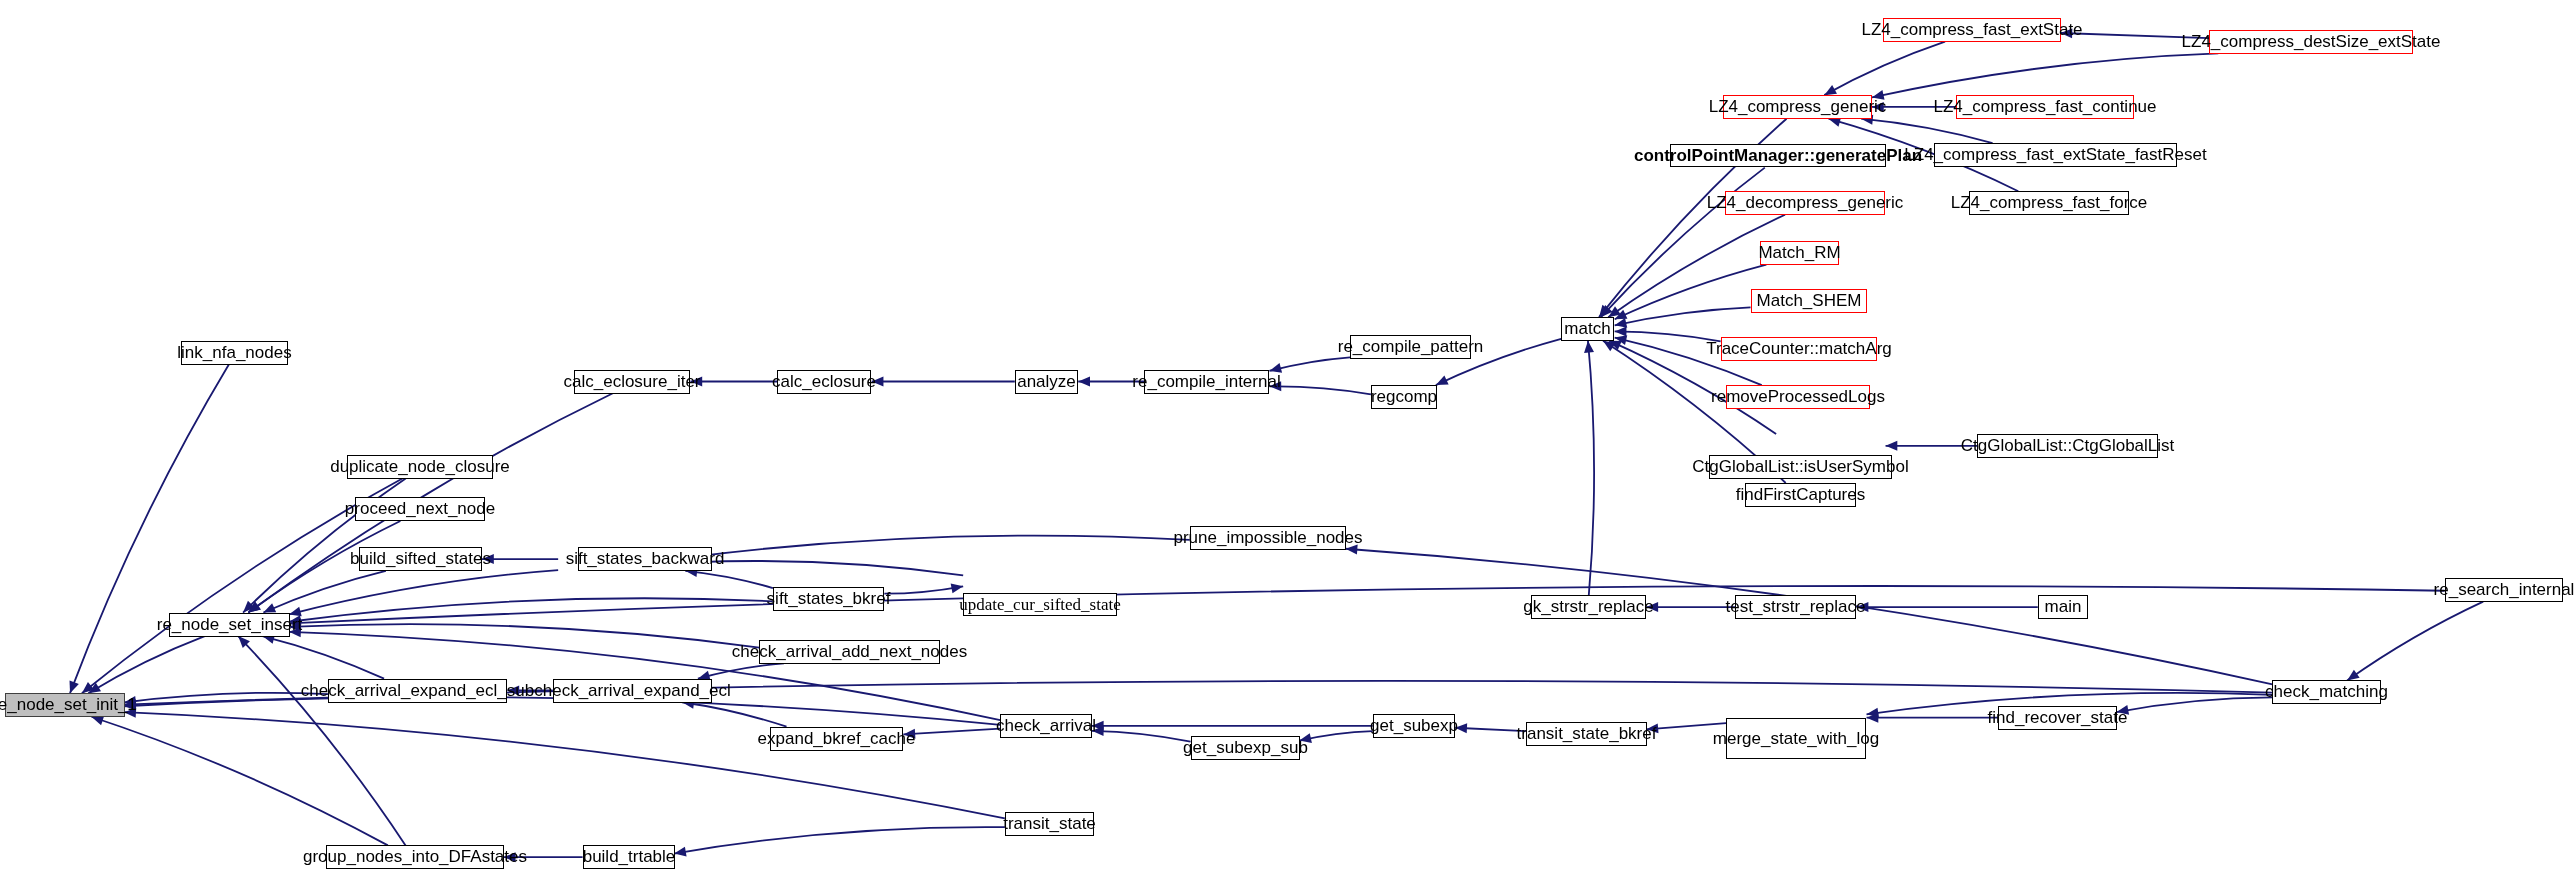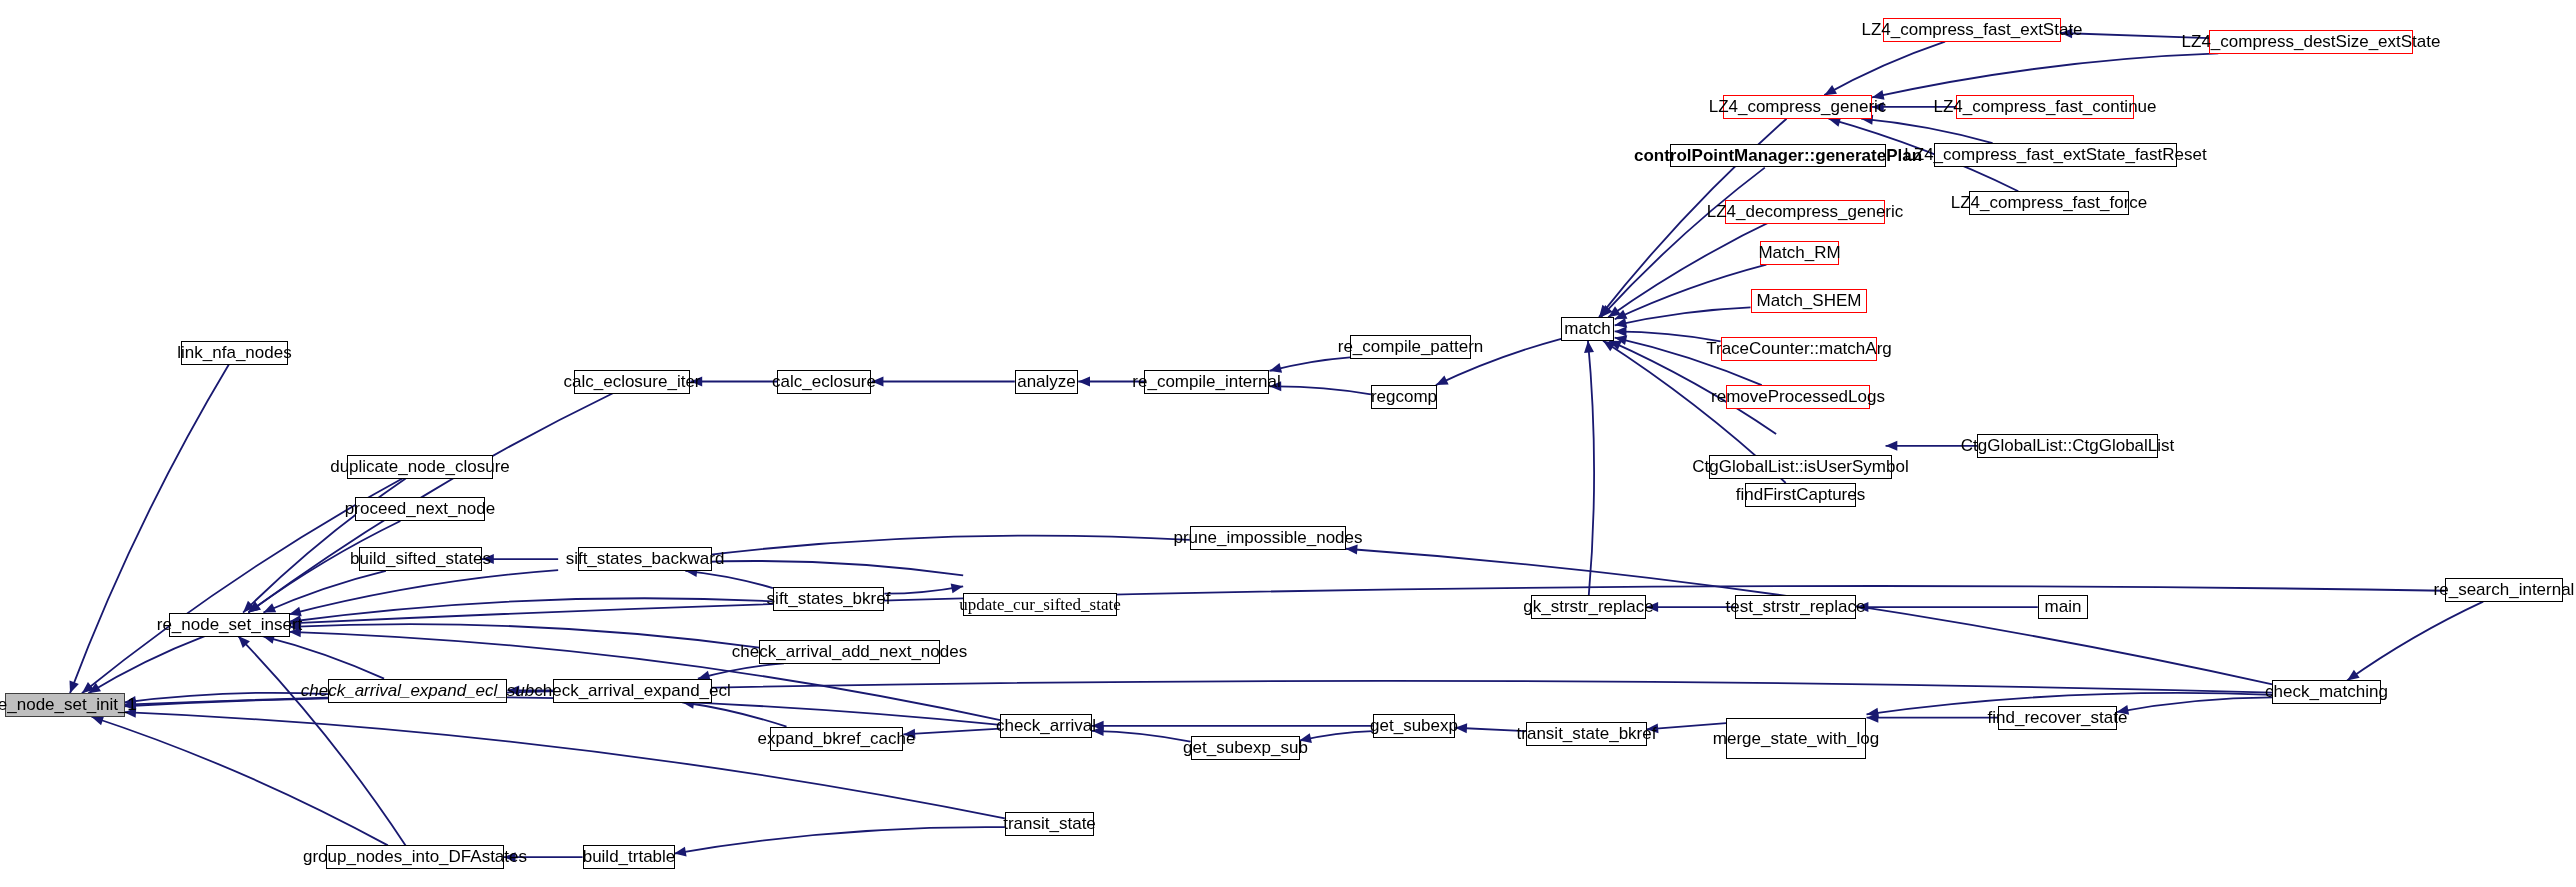--- a/index.html
+++ b/index.html
@@ -206,21 +206,21 @@
     </div>
     <div class="node-box" style="left: 347px; top: 455px; width: 146px; height: 23.6px;">
       <span class="node-label">duplicate_node_closure</span>
     </div>
     <div class="node-box" style="left: 355px; top: 497px; width: 130px; height: 23.6px;">
       <span class="node-label">proceed_next_node</span>
     </div>
     <div class="node-box" style="left: 359px; top: 547px; width: 123px; height: 23.6px;">
       <span class="node-label">build_sifted_states</span>
     </div>
-    <div class="node-box" style="left: 328px; top: 679px; width: 179px; height: 23.6px; font-style: italic;">
+    <div class="node-box" style="left: 328px; top: 679px; width: 179px; height: 23.6px;">
       <span class="node-label">check_arrival_expand_ecl_sub</span>
     </div>
     <div class="node-box" style="left: 326px; top: 845px; width: 178px; height: 23.6px;">
       <span class="node-label">group_nodes_into_DFAstates</span>
     </div>
     <div class="node-box" style="left: 574px; top: 370px; width: 116px; height: 23.6px;">
       <span class="node-label">calc_eclosure_iter</span>
     </div>
     <div class="node-box" style="left: 558px; top: 547px; width: 134px; height: 23.6px; margin-left: 20px;">
       <span class="node-label">sift_states_backward</span>
@@ -296,21 +296,21 @@
     </div>
     <div class="node-box red" style="left: 1726px; top: 385px; width: 144px; height: 23.6px;">
       <span class="node-label">removeProcessedLogs</span>
     </div>
     <div class="node-box" style="left: 1709px; top: 434px; width: 183px; height: 23.6px; margin-top: 21px;">
       <span class="node-label">CtgGlobalList::isUserSymbol</span>
     </div>
     <div class="node-box" style="left: 1745px; top: 483px; width: 111px; height: 23.6px;">
       <span class="node-label">findFirstCaptures</span>
     </div>
-    <div class="node-box red" style="left: 1725px; top: 191px; width: 160px; height: 23.6px; margin-top: 9px;">
+    <div class="node-box red" style="left: 1725px; top: 191px; width: 160px; height: 23.6px;">
       <span class="node-label">LZ4_decompress_generic</span>
     </div>
     <div class="node-box" style="left: 1670px; top: 144px; width: 216px; height: 23px; font-weight: bold;">
       <span class="node-label">controlPointManager::generatePlan</span>
     </div>
     <div class="node-box red" style="left: 1723px; top: 95px; width: 149px; height: 23.6px;">
       <span class="node-label">LZ4_compress_generic</span>
     </div>
     <div class="node-box red" style="left: 1883px; top: 18px; width: 178px; height: 23.6px;">
       <span class="node-label">LZ4_compress_fast_extState</span>

